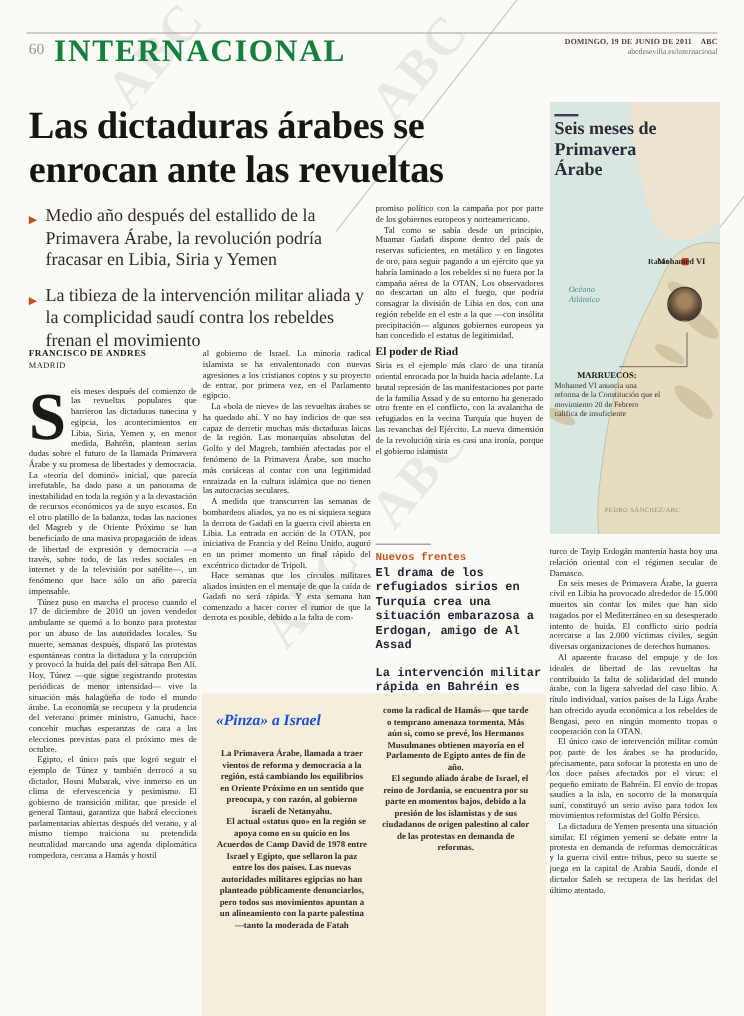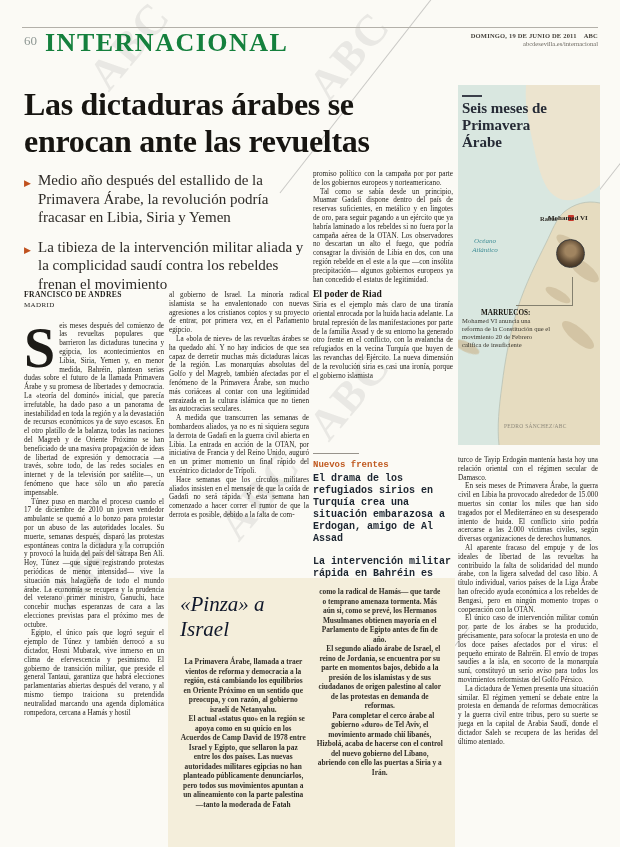--- a/index.html
+++ b/index.html
@@ -45,40 +45,40 @@
   .nf{position:absolute;left:313px;top:453px;width:141px;font-family:Liberation Mono, monospace;}
   .nf-rule{width:46px;height:1px;background:#97938b;margin-bottom:6px;}
   .nf-label{font-size:9px;font-weight:bold;color:#c05a20;margin-bottom:3px;}
   .nf-item{font-size:10px;line-height:12px;font-weight:bold;color:#1c2530;margin-bottom:11px;}
   
   .map{position:absolute;left:458px;top:85px;width:132px;height:360px;}
   .map svg{position:absolute;left:0;top:0;}
   .map-title-rule{position:absolute;left:4px;top:10px;width:20px;height:2px;background:#3a3f4a;}
   .map-title{position:absolute;left:4px;top:15px;width:96px;font-size:15px;line-height:17px;
       font-weight:bold;color:#262b36;}
-  .ocean{position:absolute;left:4px;top:152px;width:46px;font-size:7px;line-height:8.5px;
-      color:#3e8d95;font-style:italic;text-align:center;}
+  .ocean{position:absolute;left:16px;top:152px;width:46px;font-size:7px;line-height:8.5px;
+      color:#3e8d95;font-style:italic;text-align:left;}
   .city-label{position:absolute;left:82px;top:130px;font-size:6.5px;font-weight:bold;color:#33302a;}
   .city-marker{position:absolute;left:110px;top:130px;width:6px;height:6px;background:#c8372b;
       border-radius:1px;}
   .person-label{position:absolute;left:90px;top:129px;font-size:7px;font-weight:bold;color:#2a2722;}
   .avatar{position:absolute;left:98px;top:154px;width:29px;height:29px;border-radius:50%;
       border:1.5px solid #3c3c3c;box-sizing:border-box;
       background:radial-gradient(circle at 50% 40%,#a08460 0 26%,#5e4a34 58%,#201810 100%);}
   .bracket-v{position:absolute;left:114px;top:192px;width:1px;height:28px;background:#84806f;}
   .bracket-h{position:absolute;left:58px;top:220px;width:57px;height:1px;background:#84806f;}
   .map-caption{position:absolute;left:4px;top:224px;width:90px;font-size:6.6px;line-height:8px;
       color:#3a362e;text-align:left;}
   .cap-title{font-weight:bold;font-size:7.2px;color:#17150f;margin-left:19px;}
   .map-credit{position:absolute;left:46px;top:338px;font-size:5.5px;letter-spacing:.3px;color:#8d887a;}
   
   .pinza{position:absolute;left:168px;top:578px;width:287px;height:269px;background:#f4eedb;
       box-sizing:border-box;padding:9px 12px;display:flex;gap:10px;}
   .pz-col{width:127px;}
-  .pz-title{font-size:21px;font-style:italic;font-weight:normal;color:#0f172a;margin:5px 0 15px;}
+  .pz-title{font-size:13px;font-style:italic;font-weight:bold;color:#1d4ed8;margin:5px 0 15px;}
   .pinza p{font-size:7.4px;line-height:9.5px;font-weight:bold;color:#33302a;margin:0;text-align:center;}
 </style>
 </head>
 <body>
 
 <div class="page">
 
   <span class="wm" style="left:80px;top:20px">ABC</span>
   <span class="wm" style="left:300px;top:30px">ABC</span>
   <span class="wm" style="left:490px;top:180px">ABC</span>
@@ -186,17 +186,16 @@
 
   <div class="pinza">
     <div class="pz-col">
       <h3 class="pz-title">«Pinza» a Israel</h3>
       <p>La Primavera Árabe, llamada a traer vientos de reforma y democracia a la región, está cambiando los equilibrios en Oriente Próximo en un sentido que preocupa, y con razón, al gobierno israelí de Netanyahu.</p>
       <p class="ind">El actual «status quo» en la región se apoya como en su quicio en los Acuerdos de Camp David de 1978 entre Israel y Egipto, que sellaron la paz entre los dos países. Las nuevas autoridades militares egipcias no han planteado públicamente denunciarlos, pero todos sus movimientos apuntan a un alineamiento con la parte palestina —tanto la moderada de Fatah</p>
     </div>
     <div class="pz-col">
       <p>como la radical de Hamás— que tarde o temprano amenaza tormenta. Más aún si, como se prevé, los Hermanos Musulmanes obtienen mayoría en el Parlamento de Egipto antes de fin de año.</p>
       <p class="ind">El segundo aliado árabe de Israel, el reino de Jordania, se encuentra por su parte en momentos bajos, debido a la presión de los islamistas y de sus ciudadanos de origen palestino al calor de las protestas en demanda de reformas.</p>
-      <p class="ind">Para completar el cerco árabe al gobierno «duro» de Tel Aviv, el movimiento armado chií libanés, Hizbolá, acaba de hacerse con el control del nuevo gobierno del Líbano, abriendo con ello las puertas a Siria y a Irán.</p>
     </div>
   </div>
 
 </div>
 
 </body></html>

